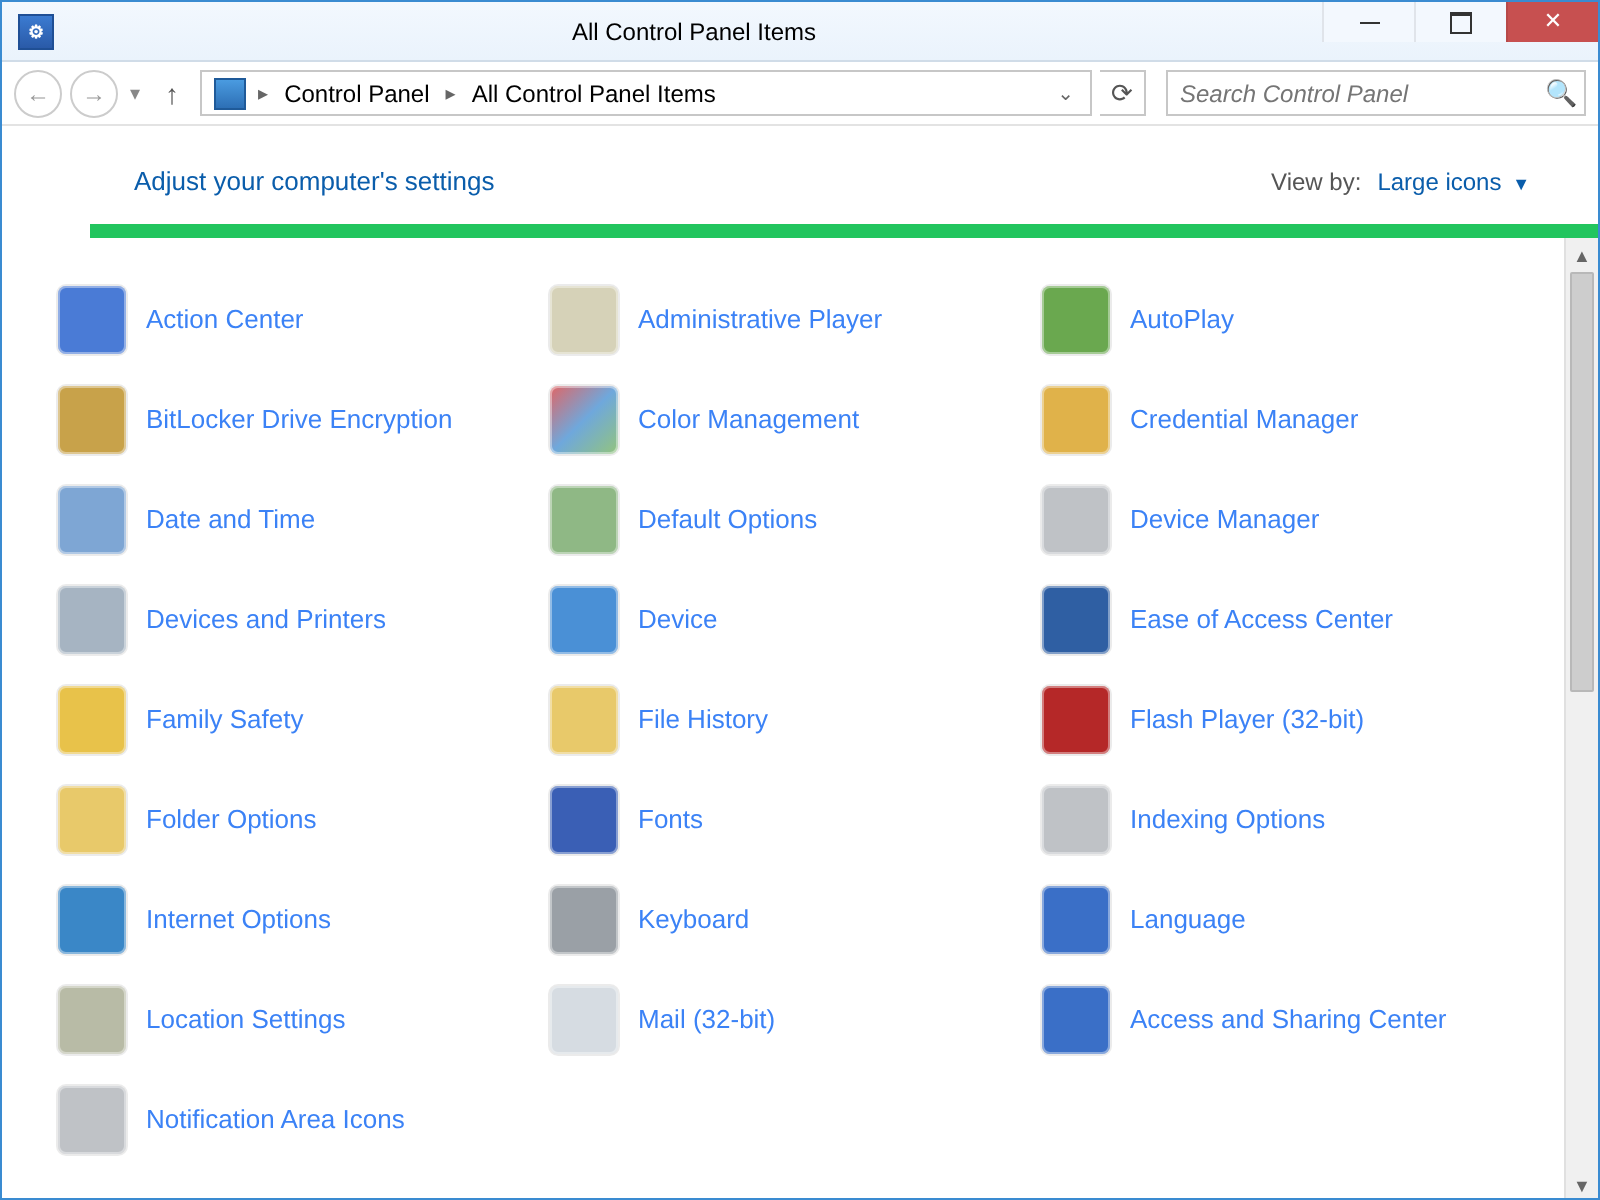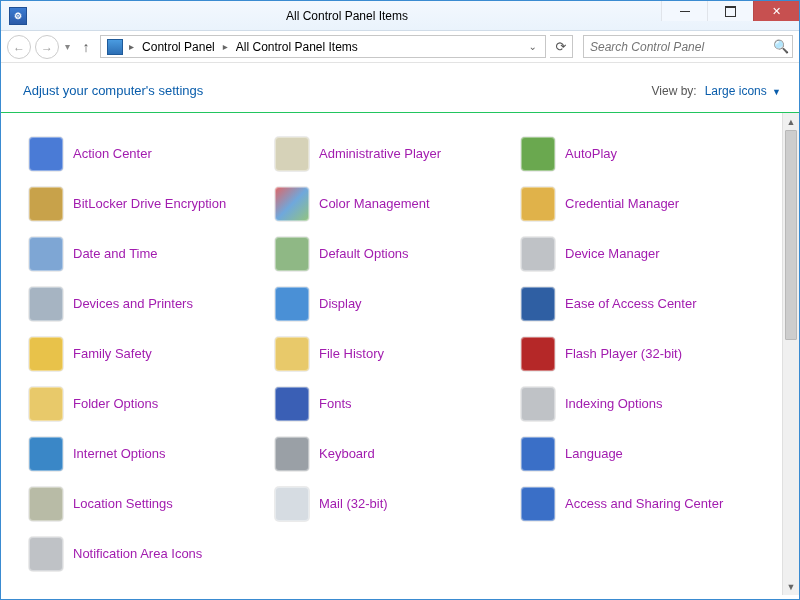--- a/index.html
+++ b/index.html
@@ -85,22 +85,23 @@
     display:flex;align-items:center;background:#fff;
   }
   .search input{
     flex:1;border:none;outline:none;font-size:12px;color:#888;
     font-style:italic;padding:0 6px;background:transparent;
   }
   .search .search-icon{width:22px;text-align:center;color:#555;font-size:13px;}
   
   .header{
     display:flex;align-items:center;justify-content:space-between;
-    padding:20px 18px 14px 22px;
-    border-bottom:1px solid #22c55e;
+    padding:20px 34px 14px 22px;
+    border-bottom:7px solid #22c55e;
+    margin-left:44px;
   }
   .header h1{
     font-size:13px;font-weight:400;color:#0a5dab;
   }
   .viewby{font-size:12px;display:flex;align-items:center;gap:8px;text-align:right;}
   .viewby .lbl{color:#555;}
   .viewby .val{color:#0a5dab;cursor:default;}
   .viewby .caret{color:#0a5dab;font-size:9px;margin-left:2px;}
   
   .content-wrap{position:relative;height:calc(600px - 30px - 32px - 56px);}
@@ -120,21 +121,21 @@
     padding:4px 6px;cursor:default;
   }
   .item .icon{
     width:34px;height:34px;flex:0 0 34px;
     border-radius:4px;
     display:flex;align-items:center;justify-content:center;
     font-size:18px;color:#fff;
     box-shadow:inset 0 0 0 1px rgba(255,255,255,.4), 0 0 0 1px rgba(0,0,0,.08);
   }
   .item .label{
-    color:#a21caf;font-size:13px;line-height:1.2;
+    color:#3b82f6;font-size:13px;line-height:1.2;
   }
   
   .scrollbar{
     position:absolute;right:0;top:0;bottom:0;width:17px;
     background:#f0f0f0;border-left:1px solid #e0e0e0;
     display:flex;flex-direction:column;
   }
   .scrollbar .arrow{height:17px;display:flex;align-items:center;justify-content:center;color:#666;font-size:9px;}
   .scrollbar .track{flex:1;position:relative;}
   .scrollbar .thumb{
@@ -227,21 +228,21 @@
         <div class="item">
           <div class="icon" style="background: rgb(191, 194, 198);"></div>
           <div class="label">Device Manager</div>
         </div>
         <div class="item">
           <div class="icon" style="background: rgb(166, 180, 194);"></div>
           <div class="label">Devices and Printers</div>
         </div>
         <div class="item">
           <div class="icon" style="background: rgb(74, 144, 214);"></div>
-          <div class="label">Display</div>
+          <div class="label">Device</div>
         </div>
         <div class="item">
           <div class="icon" style="background: rgb(47, 95, 163);"></div>
           <div class="label">Ease of Access Center</div>
         </div>
         <div class="item">
           <div class="icon" style="background: rgb(232, 194, 74);"></div>
           <div class="label">Family Safety</div>
         </div>
         <div class="item">

